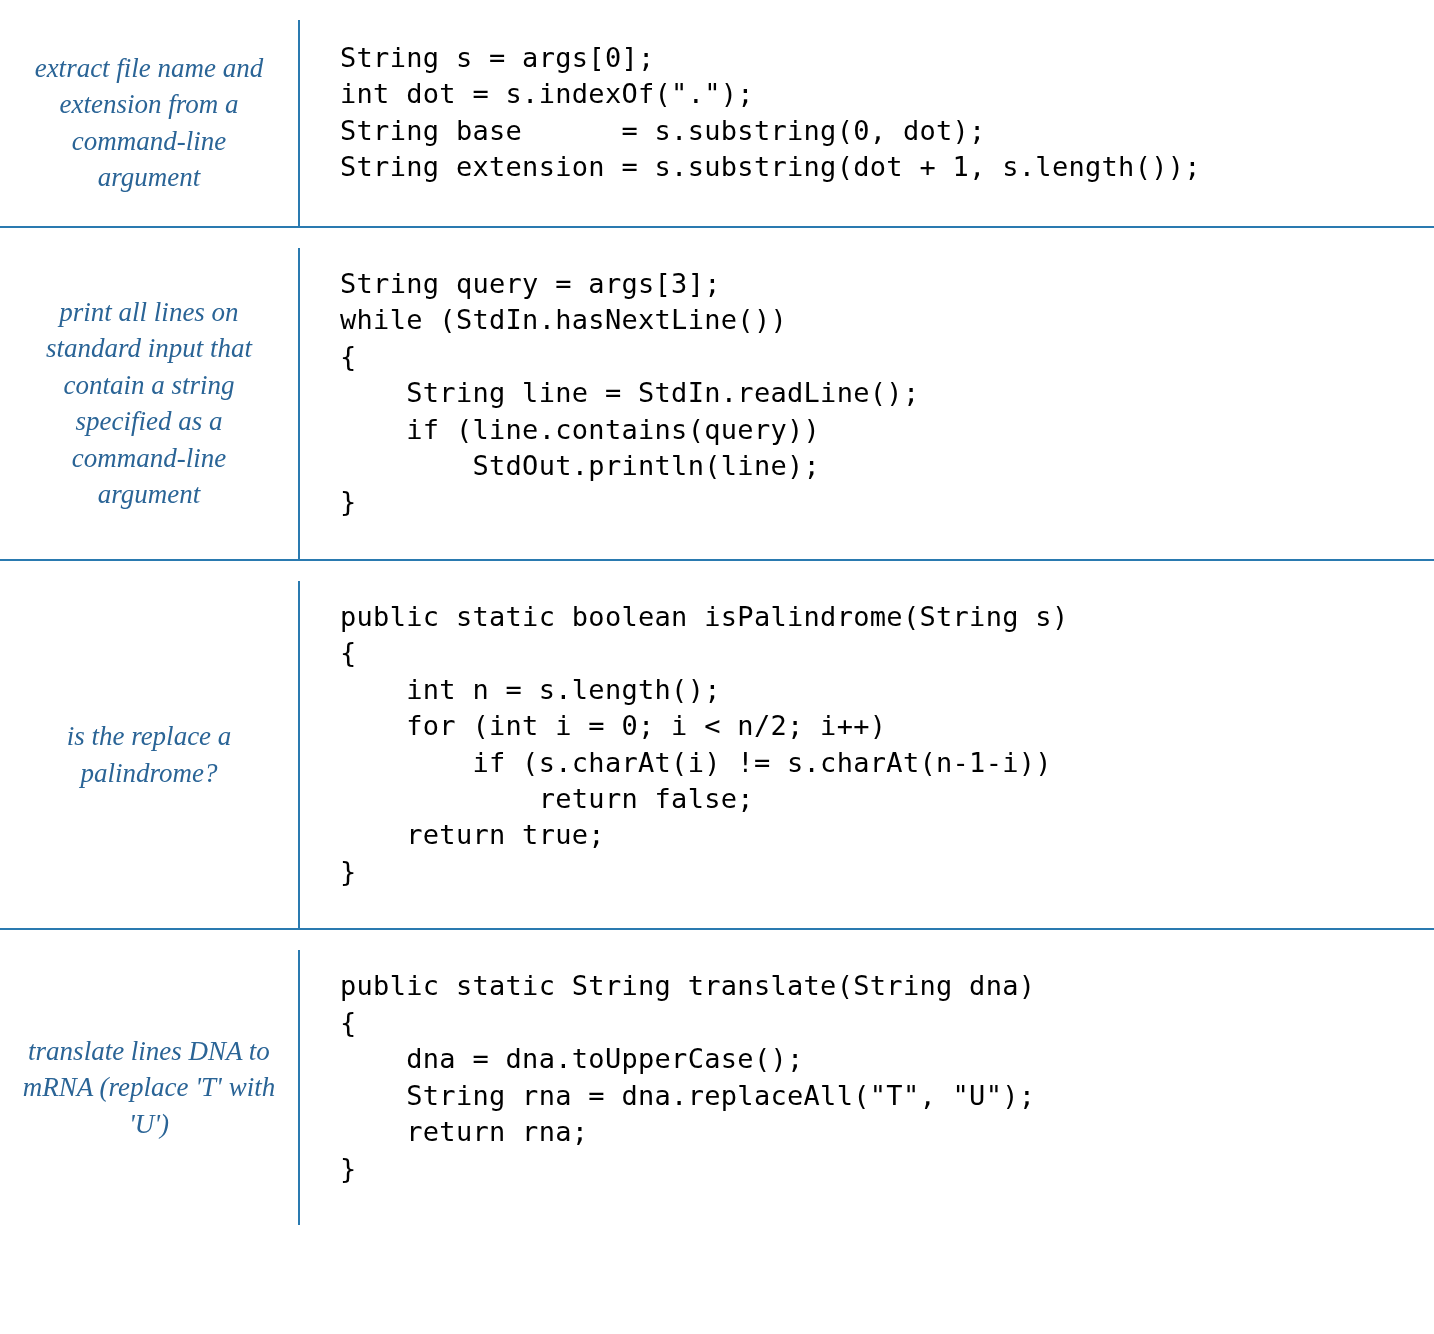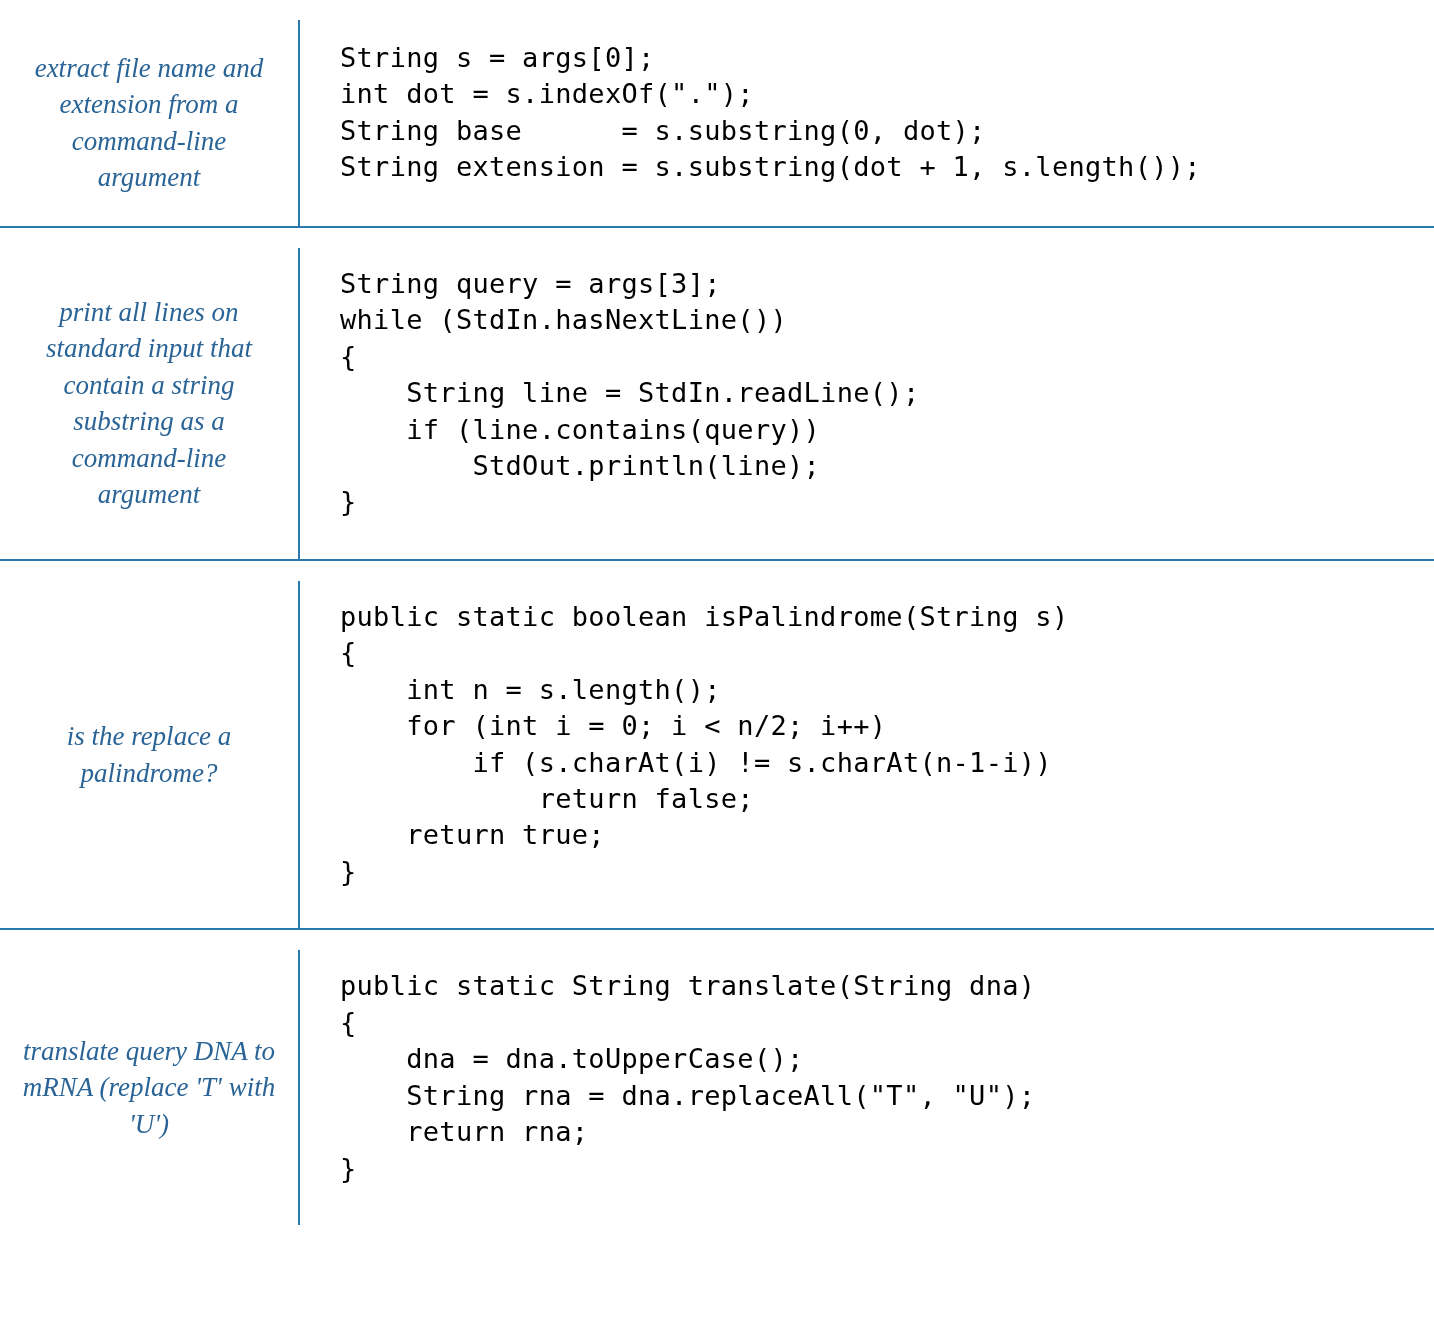--- a/index.html
+++ b/index.html
@@ -71,21 +71,21 @@
 int dot = s.indexOf(".");
 String base      = s.substring(0, dot);
 String extension = s.substring(dot + 1, s.length());</div>
     </div>
   </div>
   <div class="row">
     <div class="description-cell">
       <div class="description">print all lines on
 standard input
 that contain a string
-substring as a
+specified as a
 command-line
 argument</div>
     </div>
     <div class="code-cell">
       <div class="code">String query = args[3];
 while (StdIn.hasNextLine())
 {
     String line = StdIn.readLine();
     if (line.contains(query))
         StdOut.println(line);
@@ -103,21 +103,21 @@
     int n = s.length();
     for (int i = 0; i &lt; n/2; i++)
         if (s.charAt(i) != s.charAt(n-1-i))
             return false;
     return true;
 }</div>
     </div>
   </div>
   <div class="row">
     <div class="description-cell">
-      <div class="description">translate query
+      <div class="description">translate lines
 DNA to mRNA
 (replace 'T' with 'U')</div>
     </div>
     <div class="code-cell">
       <div class="code">public static String translate(String dna)
 {
     dna = dna.toUpperCase();
     String rna = dna.replaceAll("T", "U");
     return rna;
 }</div>

